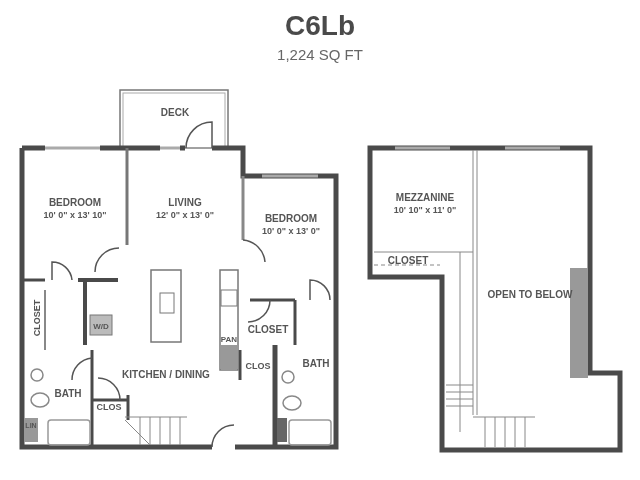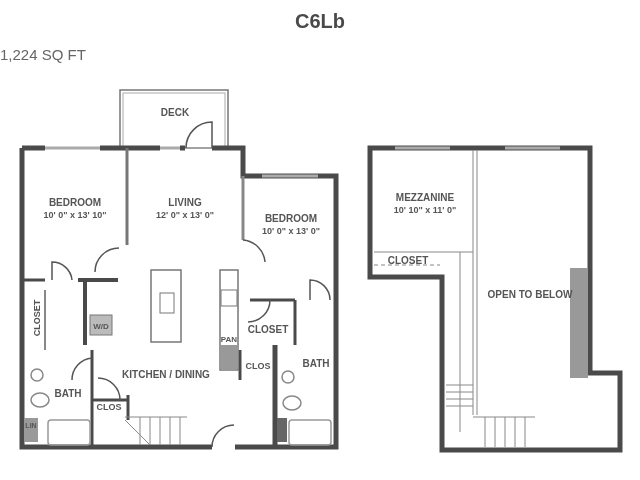--- a/index.html
+++ b/index.html
@@ -1,18 +1,18 @@
 <!DOCTYPE html>
 <html><head>
 <meta charset="utf-8">
 <style>
   html, body { margin:0; padding:0; background:#ffffff; }
   body { width:640px; height:480px; position:relative; overflow:hidden; font-family:"Liberation Sans", sans-serif; }
-  .title { position:absolute; left:0; width:640px; top:10px; text-align:center; font-size:20px; font-weight:bold; color:#4a4a4a; }
-  .subtitle { position:absolute; left:0; width:640px; top:46px; text-align:left; font-size:15px; color:#666; }
+  .title { position:absolute; left:0; width:640px; top:10px; text-align:center; font-size:28px; font-weight:bold; color:#4a4a4a; }
+  .subtitle { position:absolute; left:0; width:640px; top:46px; text-align:center; font-size:15px; color:#666; }
   svg { position:absolute; left:0; top:0; }
   .lbl { font-family:"Liberation Sans", sans-serif; font-weight:bold; fill:#555; }
 </style>
 </head>
 <body>
 
 <div class="title">C6Lb</div>
 <div class="subtitle">1,224 SQ FT</div>
 
 <svg width="640" height="480" viewBox="0 0 640 480">

